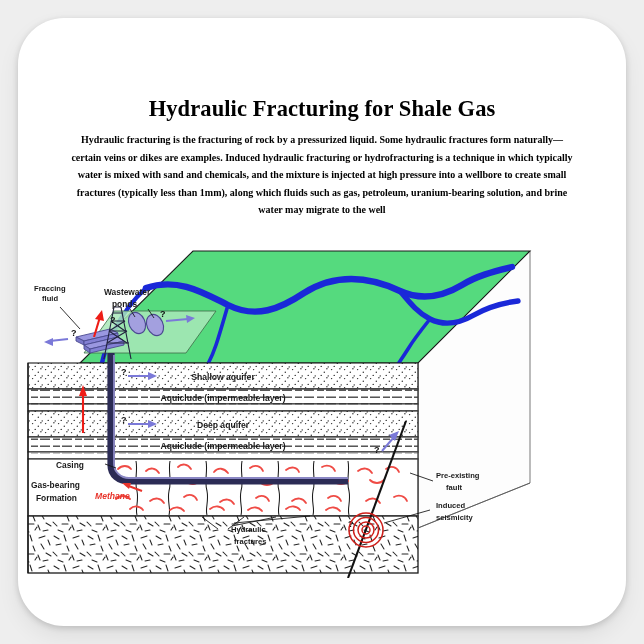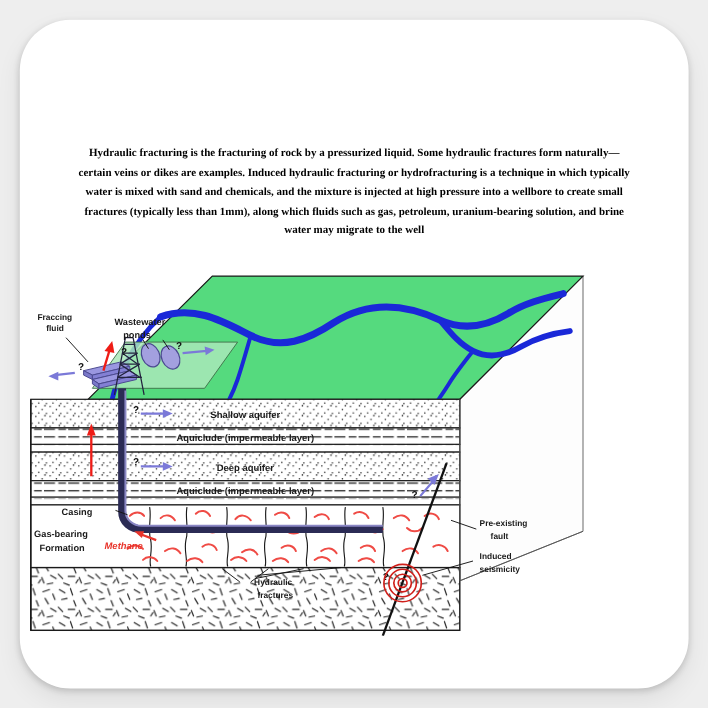--- a/index.html
+++ b/index.html
@@ -74,20 +74,21 @@
     font-weight: bold;
     font-size: 9px;
     fill: #111;
   }
 </style>
 </head>
 <body>
 
 <div id="sticker">
 
+  <div id="title">Hydraulic Fracturing for Shale Gas</div>
 
   <div id="intro">Hydraulic fracturing is the fracturing of rock by a pressurized liquid. Some hydraulic fractures form naturally—certain veins or dikes are examples. Induced hydraulic fracturing or hydrofracturing is a technique in which typically water is mixed with sand and chemicals, and the mixture is injected at high pressure into a wellbore to create small fractures (typically less than 1mm), along which fluids such as gas, petroleum, uranium-bearing solution, and brine water may migrate to the well</div>
 
   <div id="figure">
     <svg width="608" height="345" viewBox="0 0 608 345" xmlns="http://www.w3.org/2000/svg">
       <defs>
 
         <pattern id="pat-dots" width="13" height="9" patternUnits="userSpaceOnUse">
           <rect width="13" height="9" fill="#ffffff"></rect>
           <circle cx="1.6" cy="1.6" r="0.72" fill="#2b2b2b"></circle>

